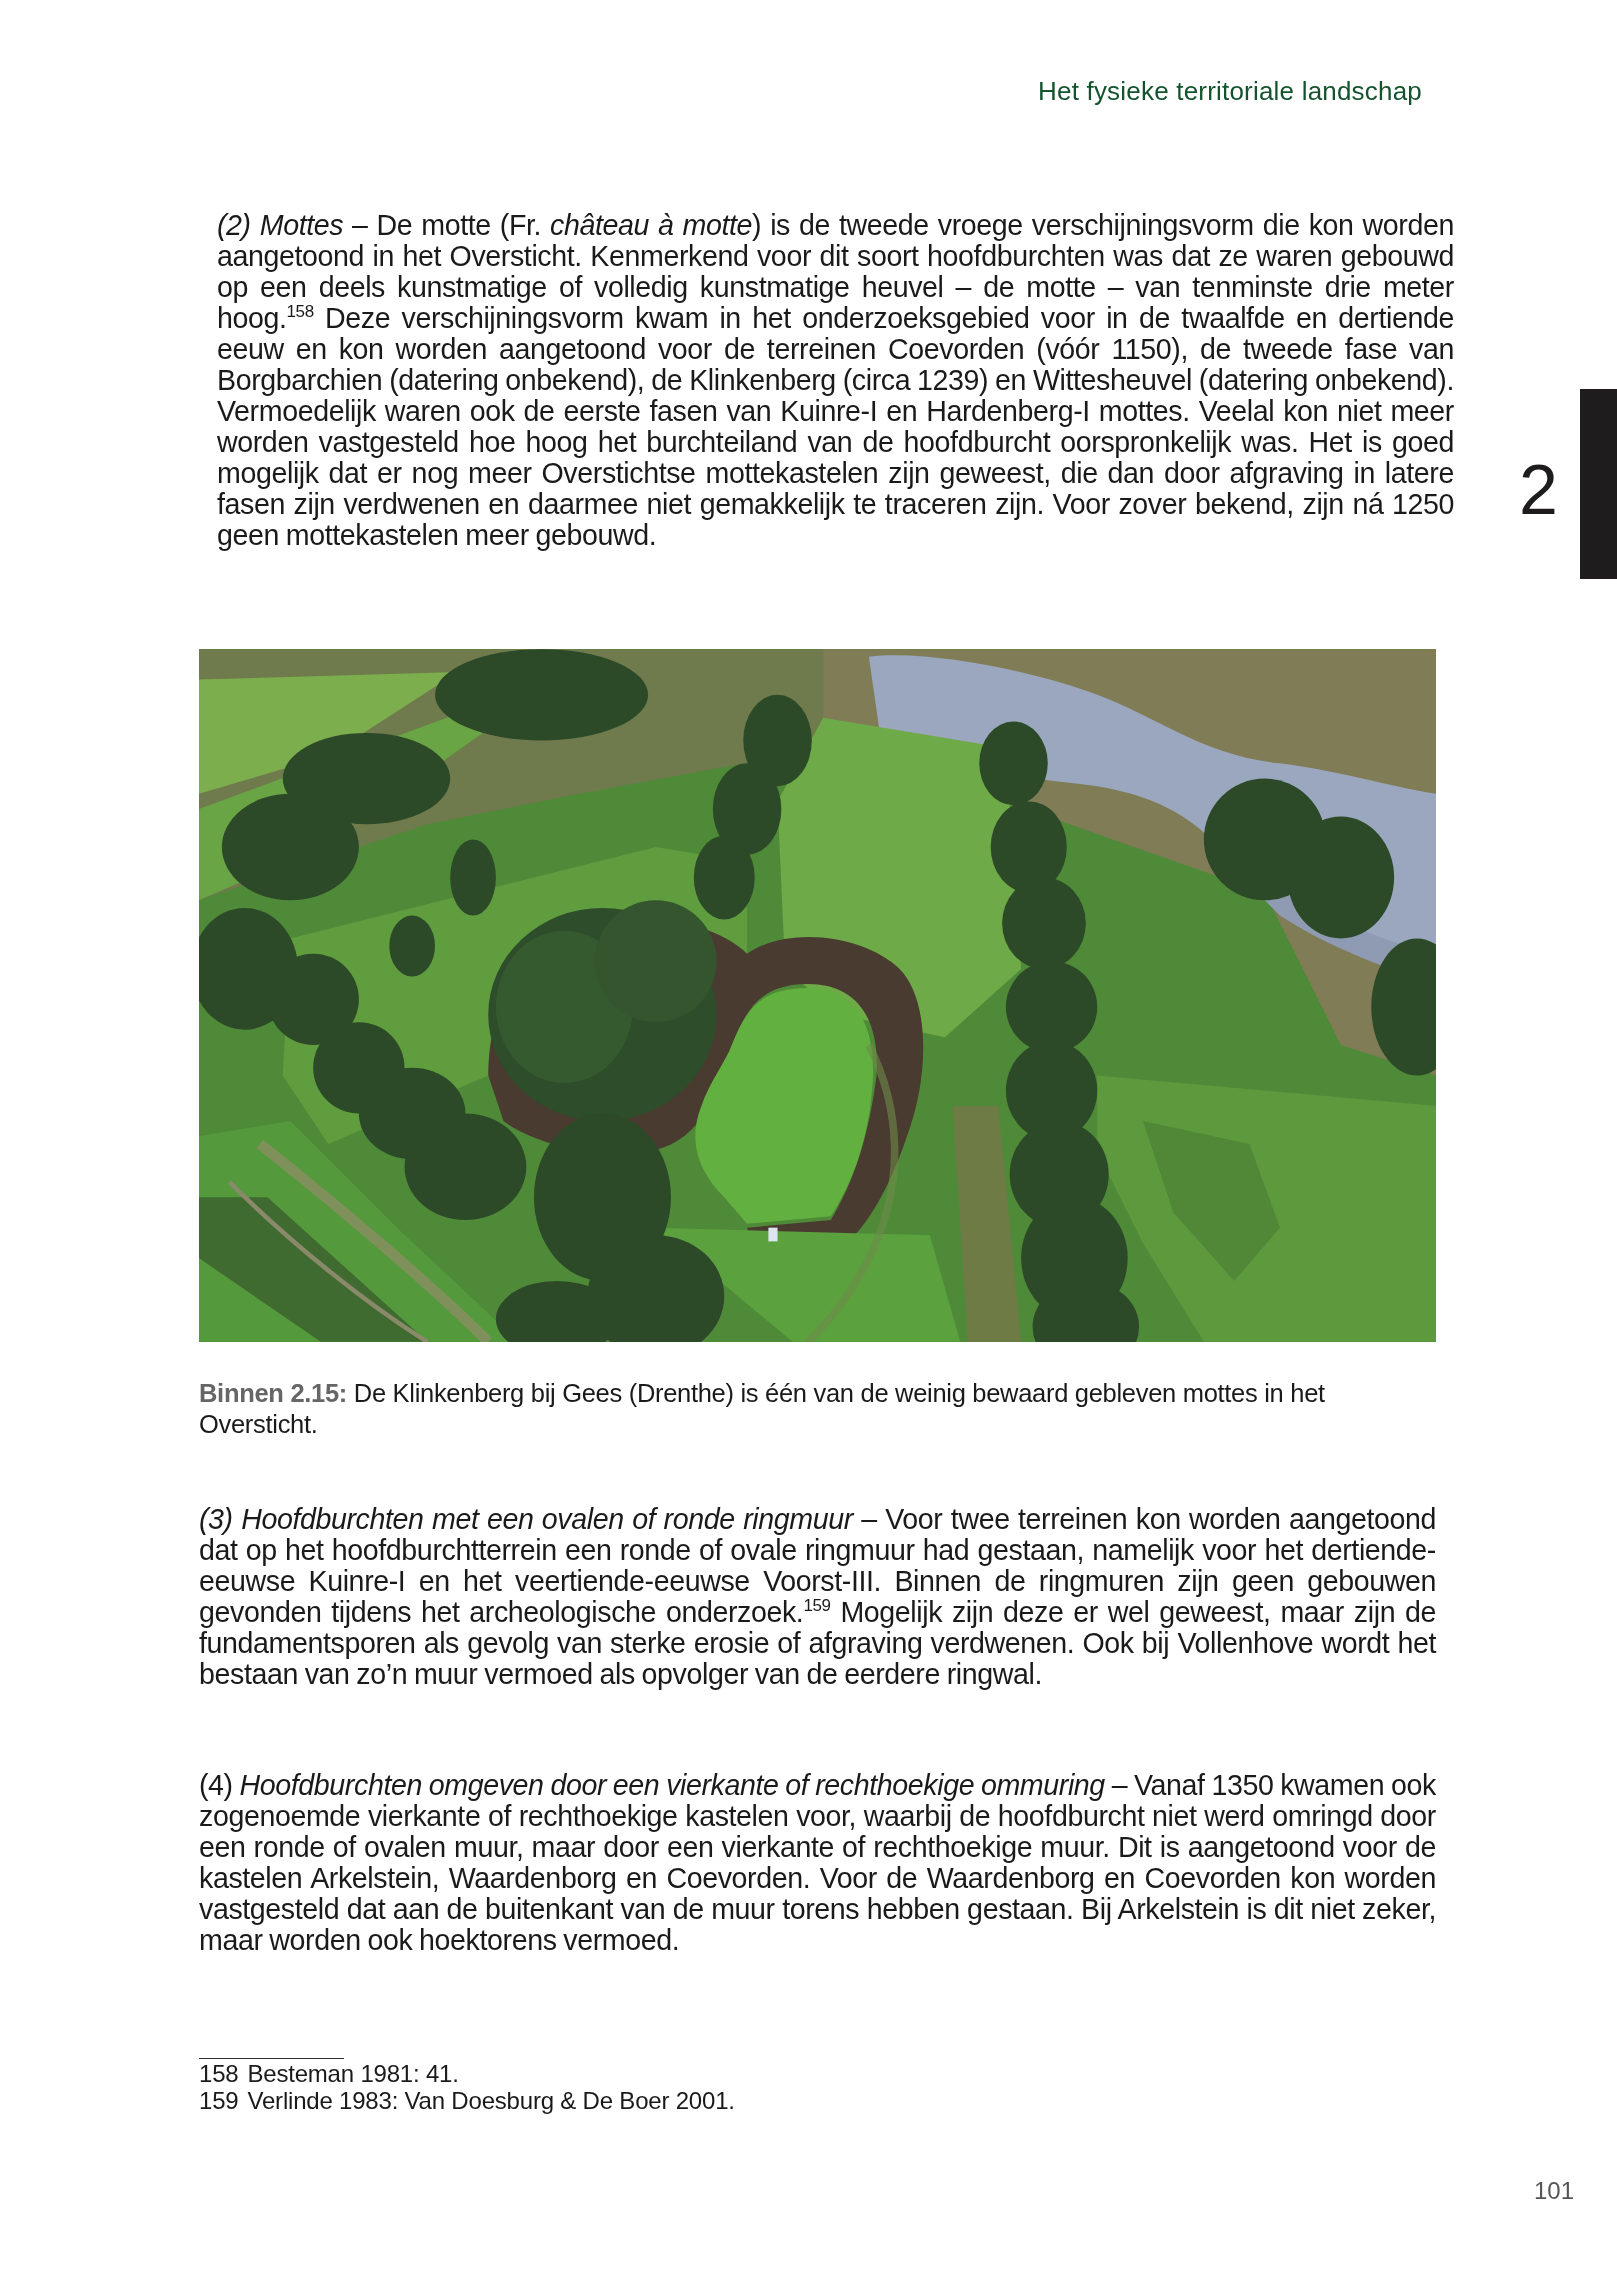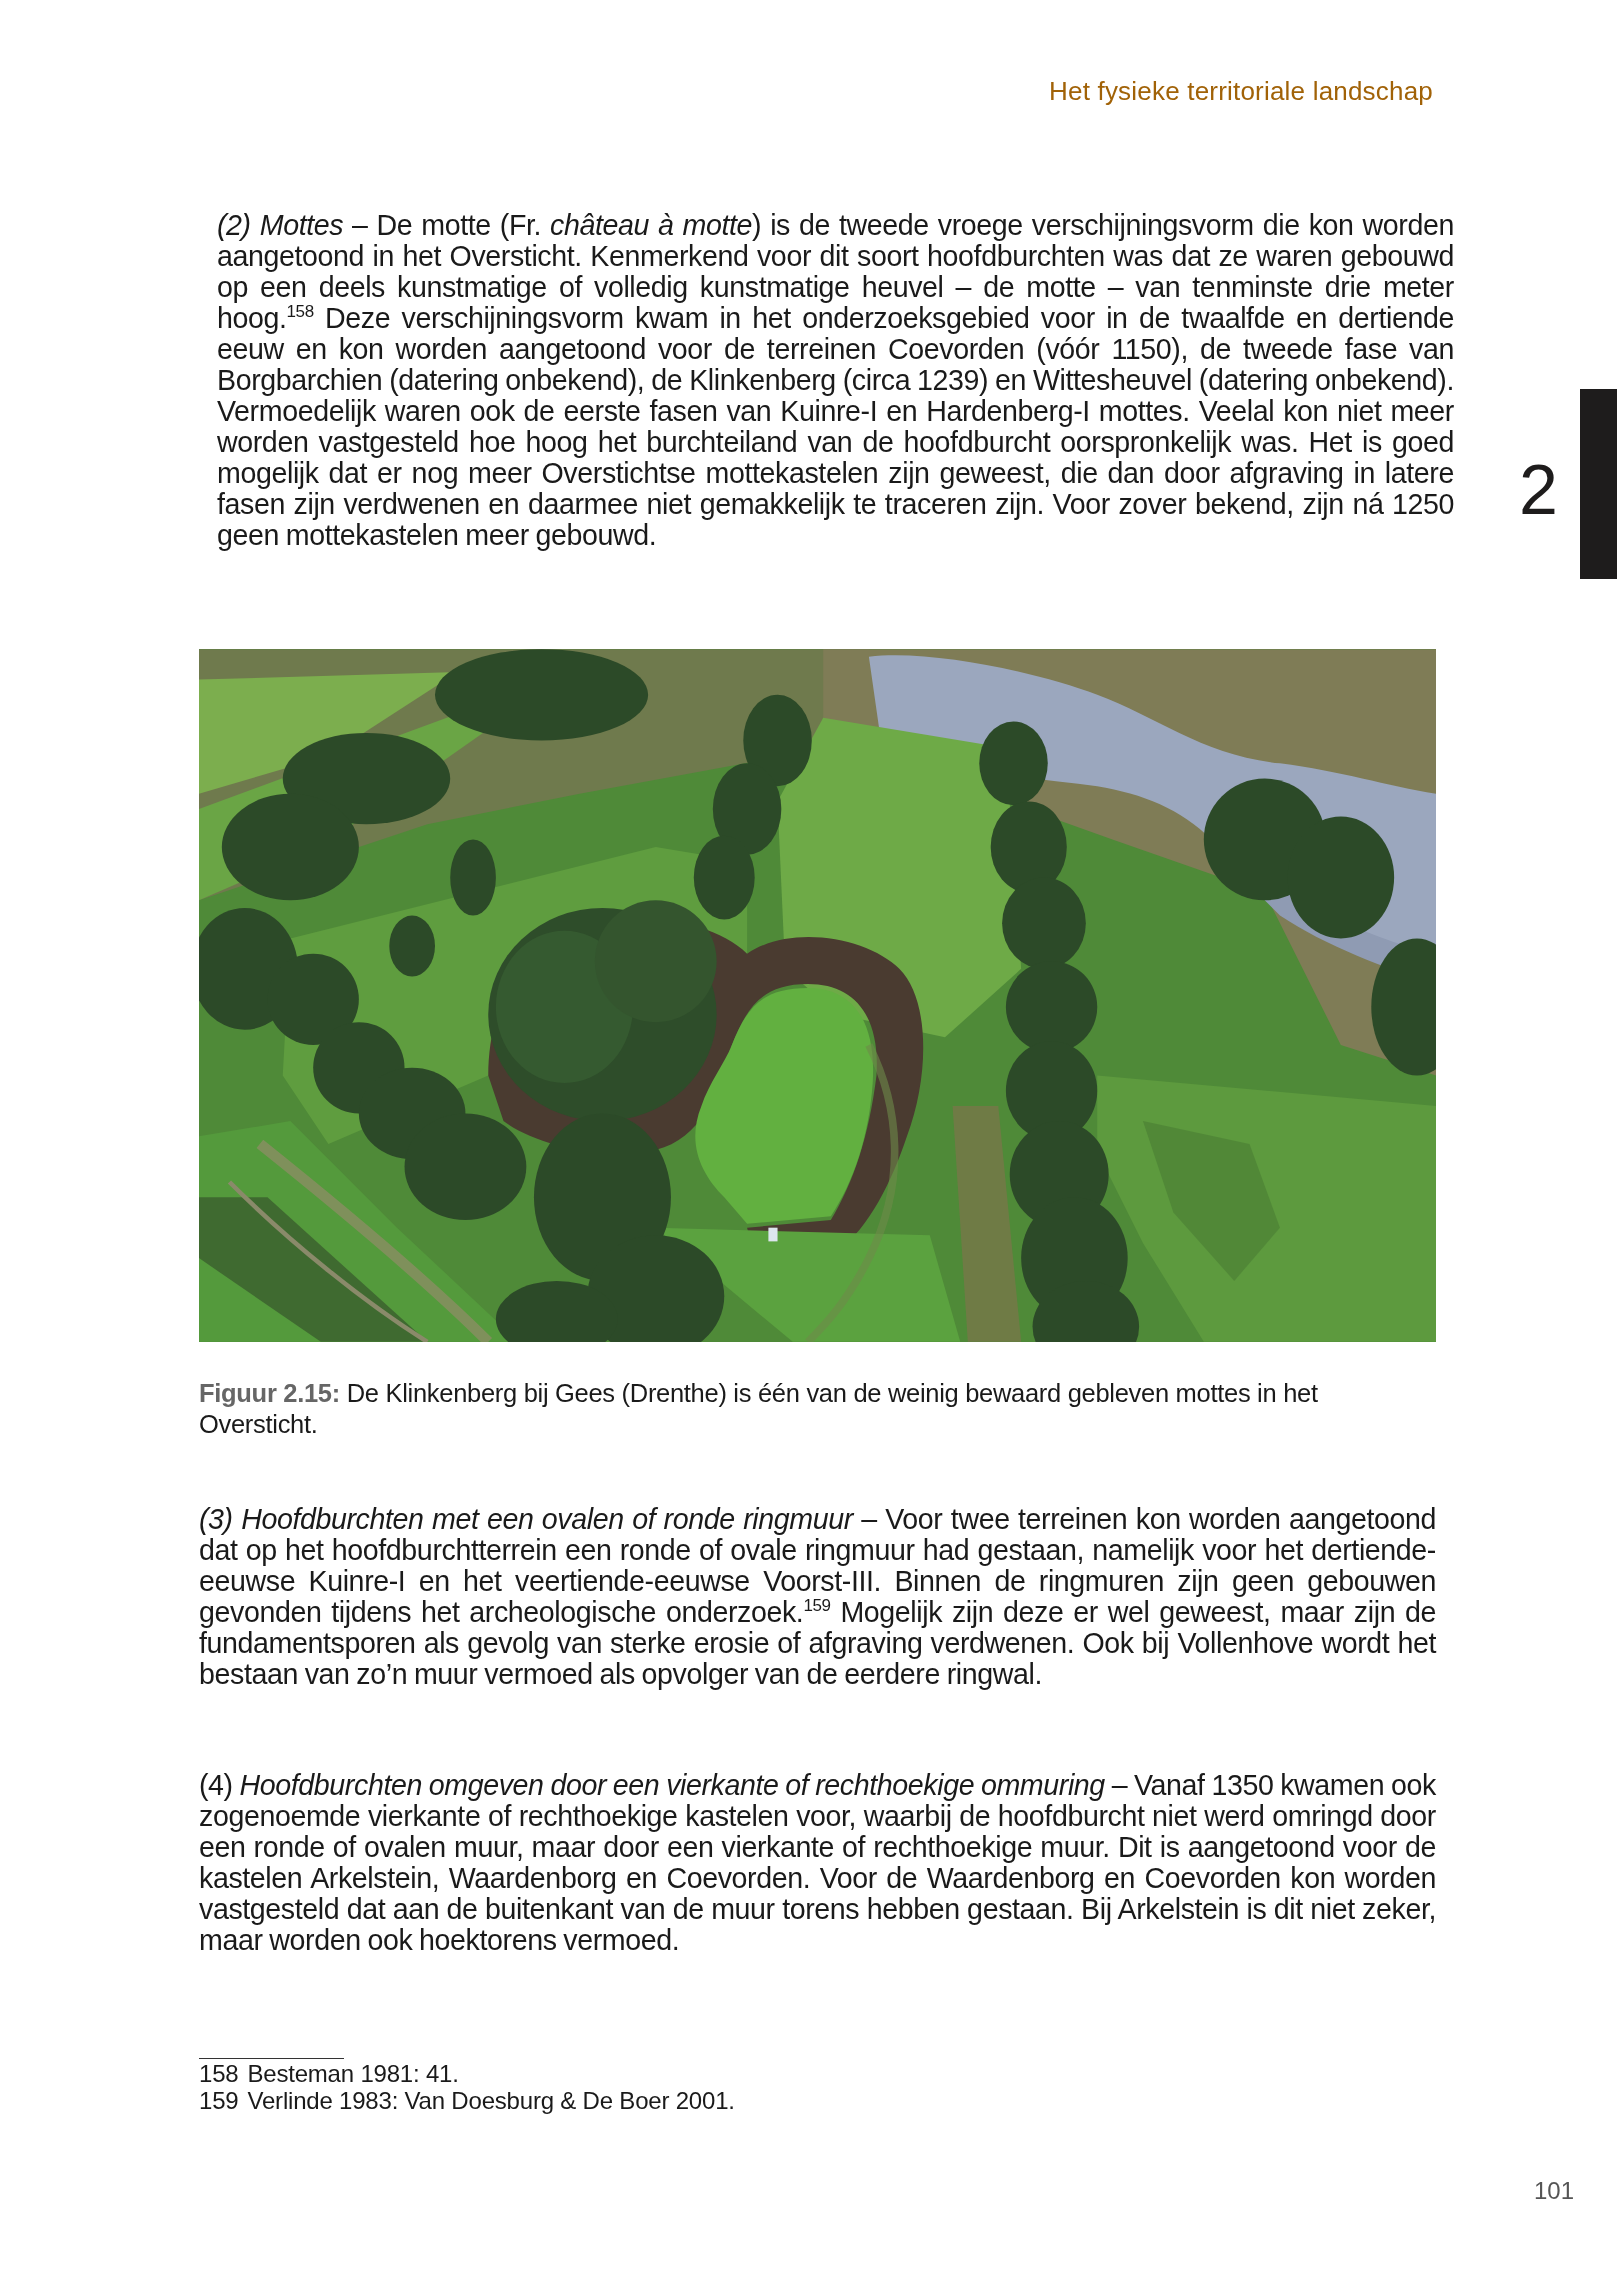--- a/index.html
+++ b/index.html
@@ -1,18 +1,18 @@
 <!DOCTYPE html>
 <html style="font-size:12px"><head>
 <meta charset="utf-8">
 <style>
   html, body { margin: 0; padding: 0; background: #ffffff; }
   body { width: 1618px; height: 2284px; position: relative; overflow: hidden;
          font-family: "Liberation Sans", "DejaVu Sans", sans-serif; color: #1a1a1a; }
-  .running-head { position: absolute; top: 76px; right: 185px; font-size: 26px; color: #a16207; letter-spacing: 0.2px; }
+  .running-head { position: absolute; top: 76px; right: 196px; font-size: 26px; color: #14532d; letter-spacing: 0.2px; }
   .chapter-tab { position: absolute; left: 1580px; top: 389px; width: 38px; height: 190px; background: #1e1c1c; }
   .chapter-num { position: absolute; left: 1519px; top: 455px; font-size: 70px; font-weight: 300; color: #1e1c1c; line-height: 1; }
   .text-block { position: absolute; left: 199px; width: 1237px; font-size: 28.6px; line-height: 31px; text-align: justify; text-align-last: left; }
   .text-block sup { font-size: 17px; line-height: 0; vertical-align: 10.7px; }
   .p1 { top: 192px; letter-spacing: -0.4px; word-spacing: -0.8px; }
   .p3 { top: 1504px; letter-spacing: -0.4px; word-spacing: -0.8px; }
   .p4 { top: 1770px; letter-spacing: -0.4px; word-spacing: -0.8px; }
   .photo { position: absolute; left: 199px; top: 649px; width: 1237px; height: 693px; overflow: hidden; background: #4d7a3a; }
   .photo svg { display: block; }
   .caption { position: absolute; left: 199px; top: 1378px; width: 1237px; font-size: 25.5px; line-height: 31px; letter-spacing: -0.3px; }
@@ -99,21 +99,21 @@
       <ellipse cx="600" cy="850" rx="90" ry="80"></ellipse>
       <ellipse cx="470" cy="880" rx="80" ry="50"></ellipse>
       <ellipse cx="360" cy="300" rx="30" ry="50"></ellipse>
       <ellipse cx="280" cy="390" rx="30" ry="40"></ellipse>
     </g>
     <rect x="748" y="760" width="12" height="18" fill="#dde6ee"></rect>
   </svg>
 </div>
 
 <p class="caption" style="margin:0;">
-  <span class="cap-label">Figuur 2.15:</span><span> De Klinkenberg bij Gees (Drenthe) is één van de weinig bewaard gebleven mottes in het Oversticht.</span>
+  <span class="cap-label">Binnen 2.15:</span><span> De Klinkenberg bij Gees (Drenthe) is één van de weinig bewaard gebleven mottes in het Oversticht.</span>
 </p>
 
 <p class="text-block p3" style="margin:0;">
   <em>(3) Hoofdburchten met een ovalen of ronde ringmuur</em><span> – Voor twee terreinen kon worden aangetoond dat op het hoofdburchtterrein een ronde of ovale ringmuur had gestaan, namelijk voor het dertiende-eeuwse Kuinre-I en het veertiende-eeuwse Voorst-III. Binnen de ringmuren zijn geen gebouwen gevonden tijdens het archeologische onderzoek.</span><sup>159</sup><span> Mogelijk zijn deze er wel geweest, maar zijn de fundamentsporen als gevolg van sterke erosie of afgraving verdwenen. Ook bij Vollenhove wordt het bestaan van zo’n muur vermoed als opvolger van de eerdere ringwal.</span>
 </p>
 
 <p class="text-block p4" style="margin:0;">
   <span>(4) </span><em>Hoofdburchten omgeven door een vierkante of rechthoekige ommuring</em><span> – Vanaf 1350 kwamen ook zogenoemde vierkante of rechthoekige kastelen voor, waarbij de hoofdburcht niet werd omringd door een ronde of ovalen muur, maar door een vierkante of rechthoekige muur. Dit is aangetoond voor de kastelen Arkelstein, Waardenborg en Coevorden. Voor de Waardenborg en Coevorden kon worden vastgesteld dat aan de buitenkant van de muur torens hebben gestaan. Bij Arkelstein is dit niet zeker, maar worden ook hoektorens vermoed.</span>
 </p>
 

